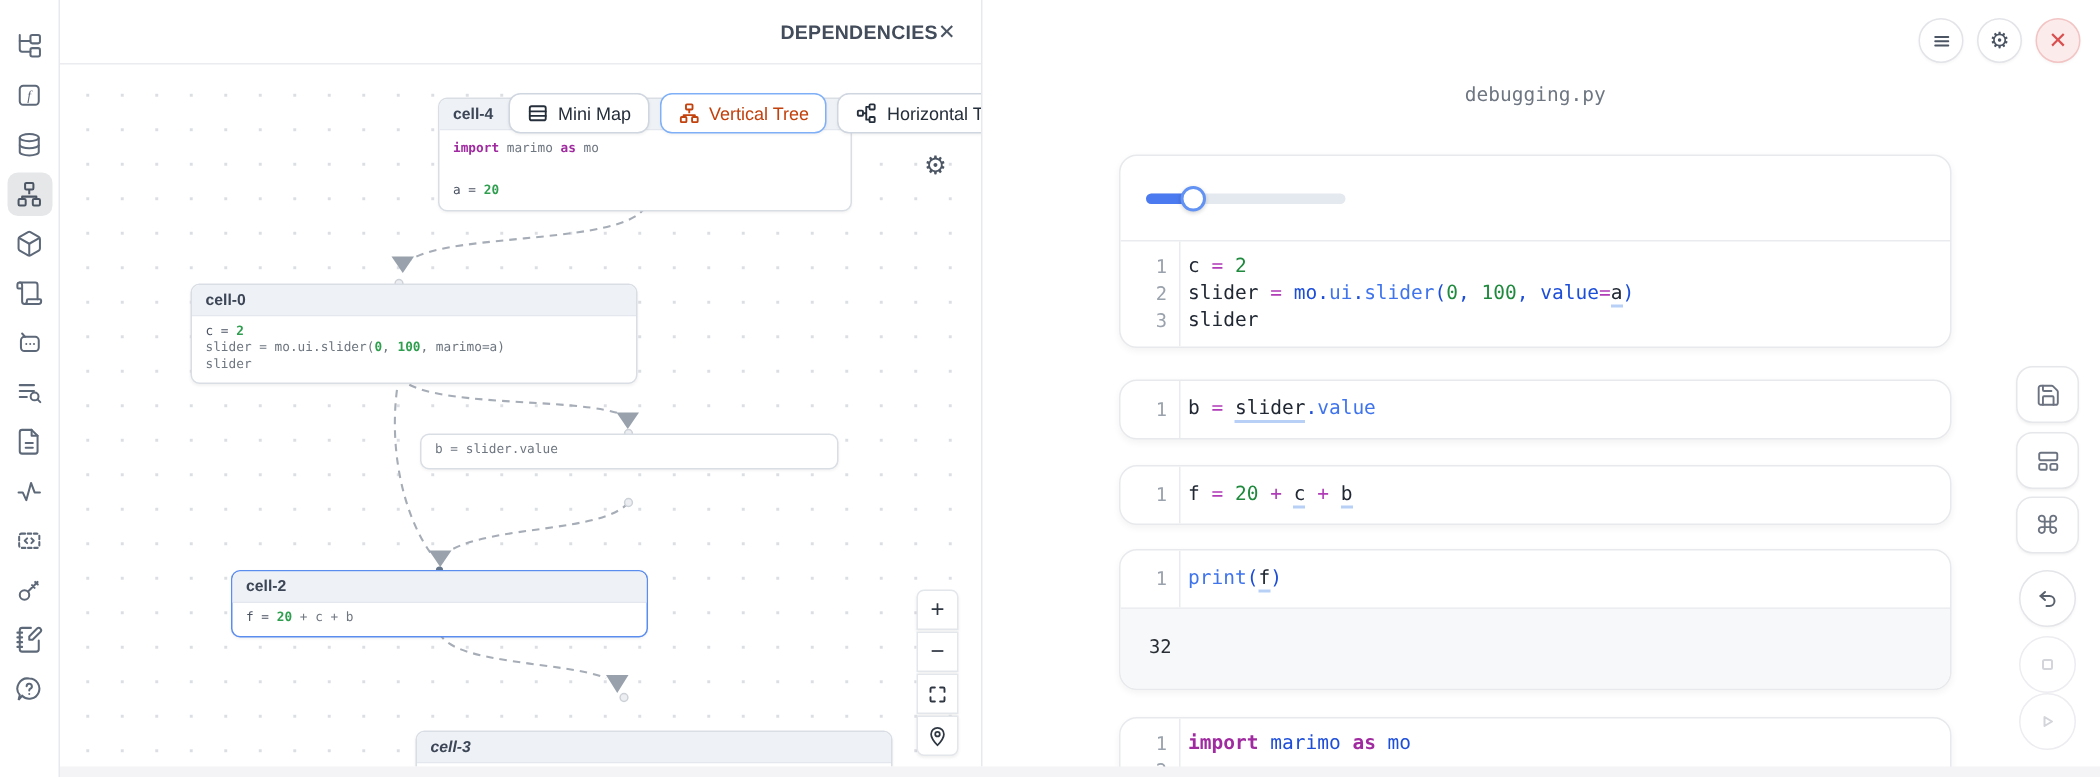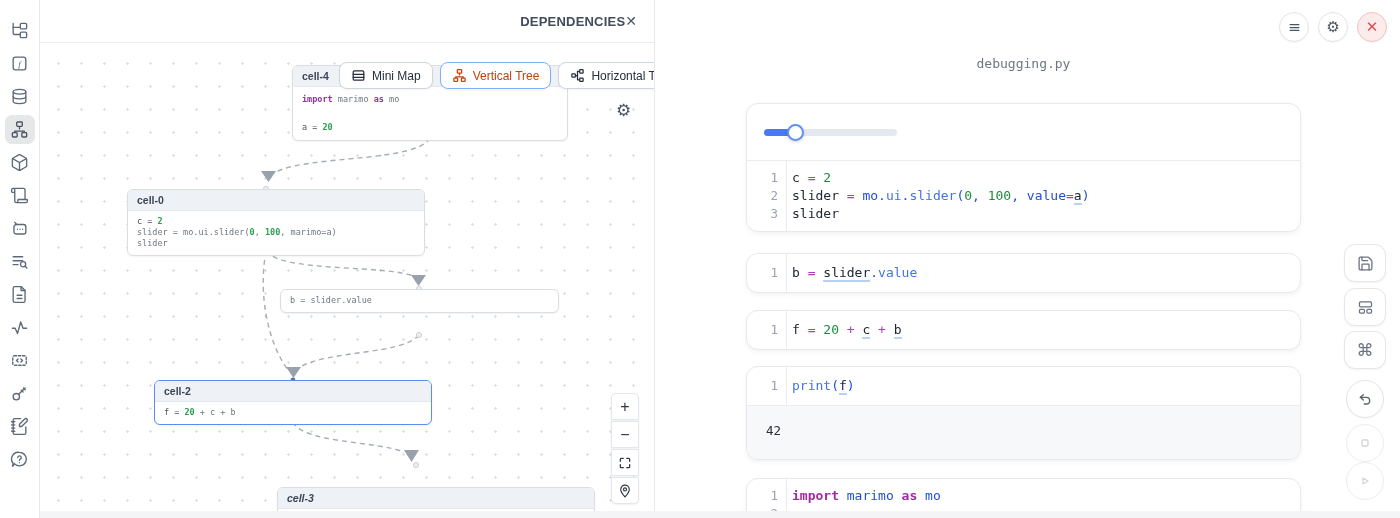--- a/index.html
+++ b/index.html
@@ -438,21 +438,21 @@
   <div class="cell" style="top:366px;">
     <div class="code-section" style="padding:10px 0;">
       <div class="gutter-line"></div>
       <div>
           <div class="code-row">
             <span class="gutter-num">1</span>
             <span class="code-text"><span class="tk-f">print</span><span class="tk-p">(</span><span class="tk-u">f</span><span class="tk-p">)</span></span>
           </div>
         </div>
     </div>
-    <div class="output-section">42</div>
+    <div class="output-section">32</div>
   </div>
 
   <div class="cell" style="top:478px;height:60px;">
     <div class="code-section">
       <div class="gutter-line"></div>
       <div>
           <div class="code-row">
             <span class="gutter-num">1</span>
             <span class="code-text"><span class="tk-k">import</span><span class="tk-p"> marimo </span><span class="tk-k">as</span><span class="tk-p"> mo</span></span>
           </div>

